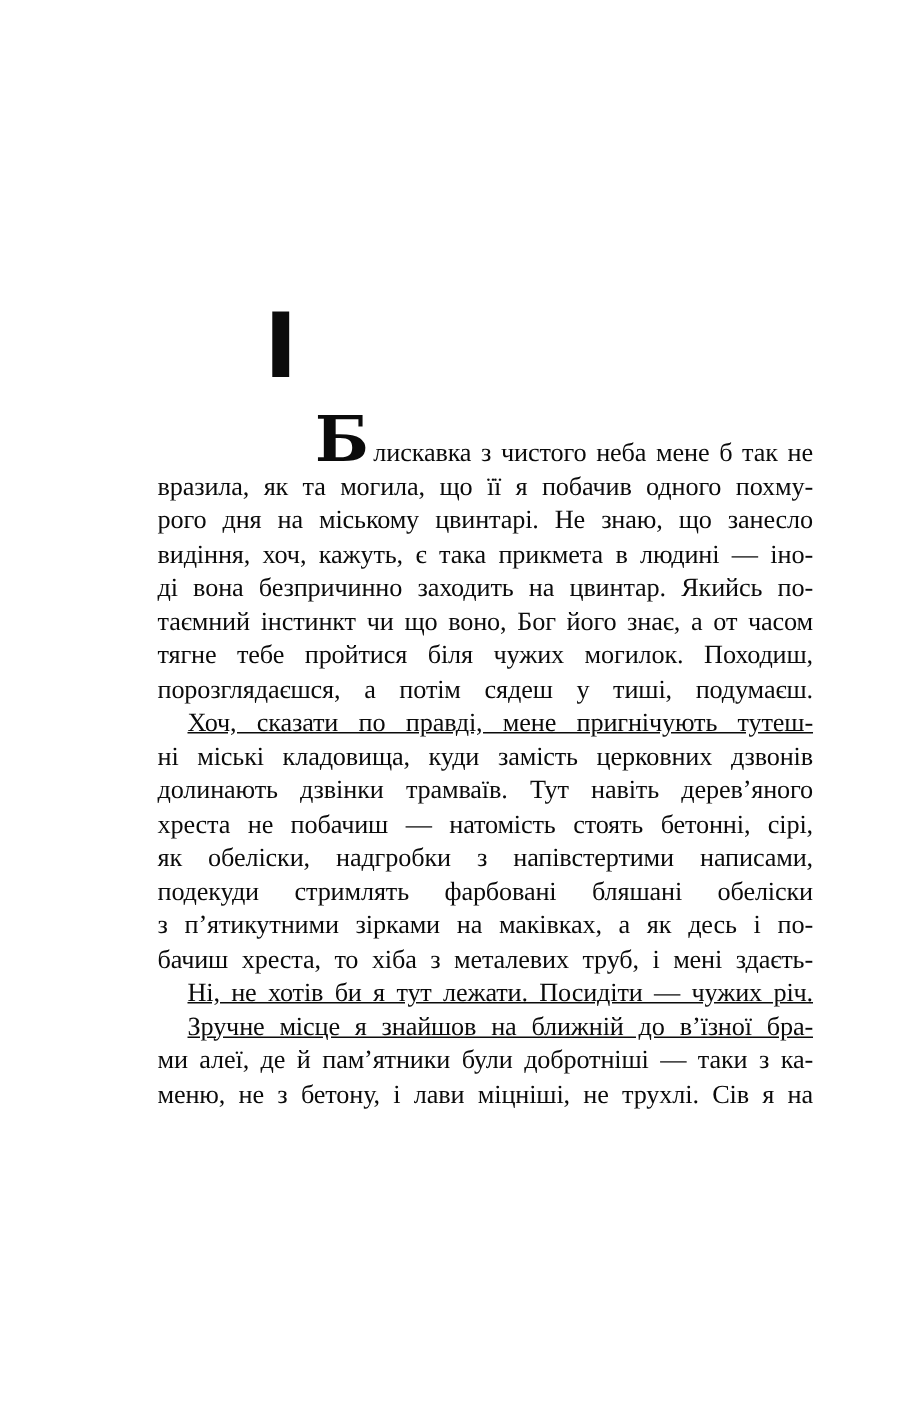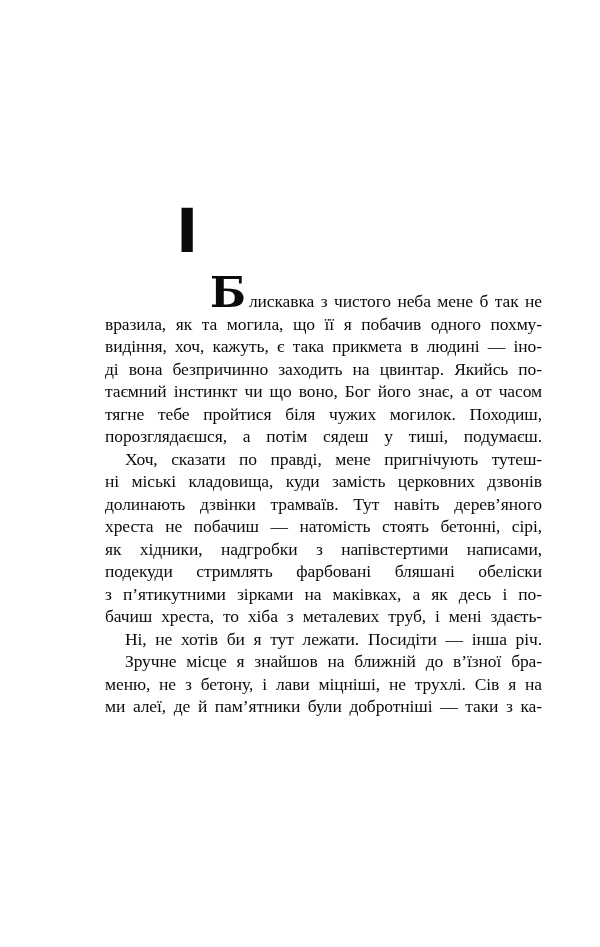--- a/index.html
+++ b/index.html
@@ -39,20 +39,21 @@
   .line {
     text-align: justify;
     text-align-last: justify;
     white-space: normal;
   }
   .line.flush-left {
     text-align-last: left;
   }
   .line.first-indent {
     text-indent: 20px;
+    text-decoration: underline;
   }
   .line.initial-line {
     padding-left: 105px;
   }
   .raised-initial {
     font-family: "DejaVu Serif", serif;
     font-weight: bold;
     font-size: 42px;
     line-height: 0;
     letter-spacing: 0;
@@ -67,42 +68,43 @@
 
 <div class="page">
 
   <div class="chapter-number">І</div>
 
   <div class="text-block">
 
     <div class="paragraph">
       <div class="line initial-line"><span class="raised-initial">Б</span><span>лискавка з чистого неба мене б так не</span></div>
       <div class="line">вразила, як та могила, що її я побачив одного похму-</div>
+      <div class="line">рого дня на міському цвинтарі. Не знаю, що занесло</div>
       <div class="line">видіння, хоч, кажуть, є така прикмета в людині — іно-</div>
       <div class="line">ді вона безпричинно заходить на цвинтар. Якийсь по-</div>
       <div class="line">таємний інстинкт чи що воно, Бог його знає, а от часом</div>
       <div class="line">тягне тебе пройтися біля чужих могилок. Походиш,</div>
       <div class="line">порозглядаєшся, а потім сядеш у тиші, подумаєш.</div>
     </div>
 
     <div class="paragraph">
       <div class="line first-indent">Хоч, сказати по правді, мене пригнічують тутеш-</div>
       <div class="line">ні міські кладовища, куди замість церковних дзвонів</div>
       <div class="line">долинають дзвінки трамваїв. Тут навіть дерев’яного</div>
       <div class="line">хреста не побачиш — натомість стоять бетонні, сірі,</div>
-      <div class="line">як хідники, надгробки з напівстертими написами,</div>
+      <div class="line">як обеліски, надгробки з напівстертими написами,</div>
       <div class="line">подекуди стримлять фарбовані бляшані обеліски</div>
       <div class="line">з п’ятикутними зірками на маківках, а як десь і по-</div>
       <div class="line">бачиш хреста, то хіба з металевих труб, і мені здаєть-</div>
     </div>
 
     <div class="paragraph">
-      <div class="line first-indent">Ні, не хотів би я тут лежати. Посидіти — інша річ.</div>
+      <div class="line first-indent">Ні, не хотів би я тут лежати. Посидіти — чужих річ.</div>
     </div>
 
     <div class="paragraph">
       <div class="line first-indent">Зручне місце я знайшов на ближній до в’їзної бра-</div>
+      <div class="line">ми алеї, де й пам’ятники були добротніші — таки з ка-</div>
       <div class="line">меню, не з бетону, і лави міцніші, не трухлі. Сів я на</div>
-      <div class="line">ми алеї, де й пам’ятники були добротніші — таки з ка-</div>
     </div>
 
   </div>
 </div>
 
 </body></html>

